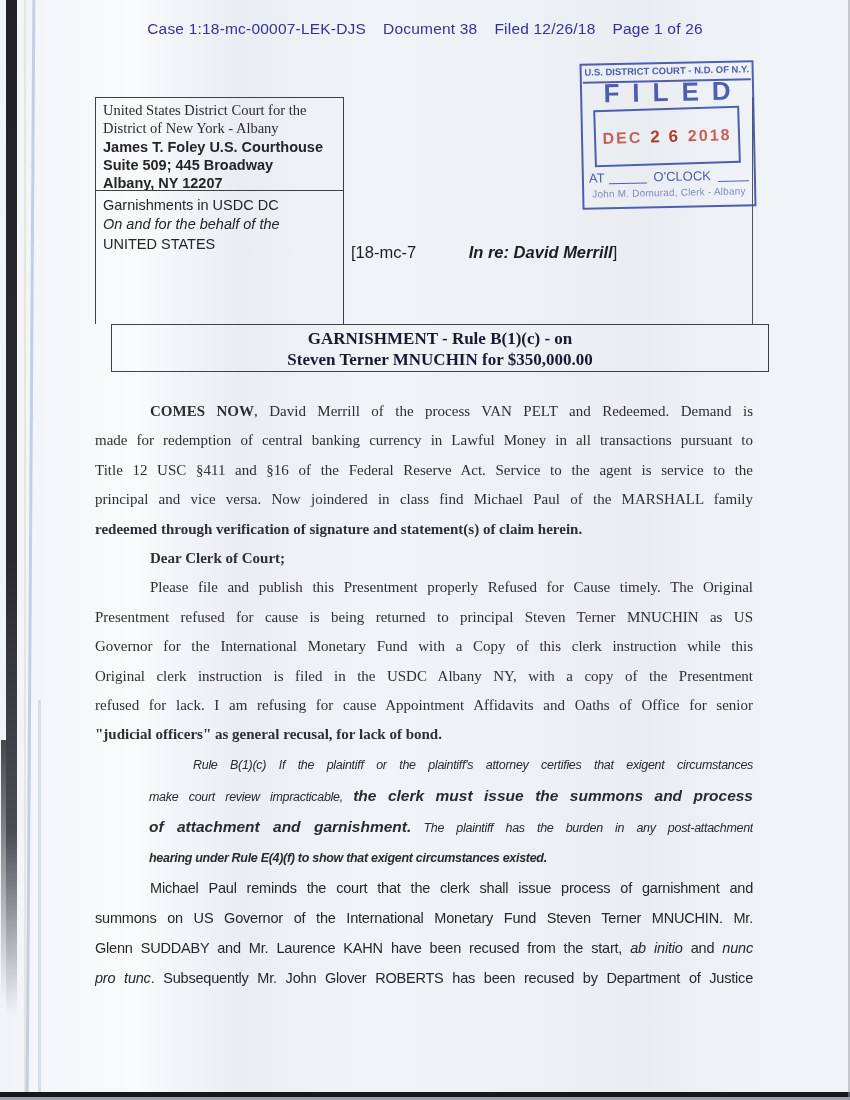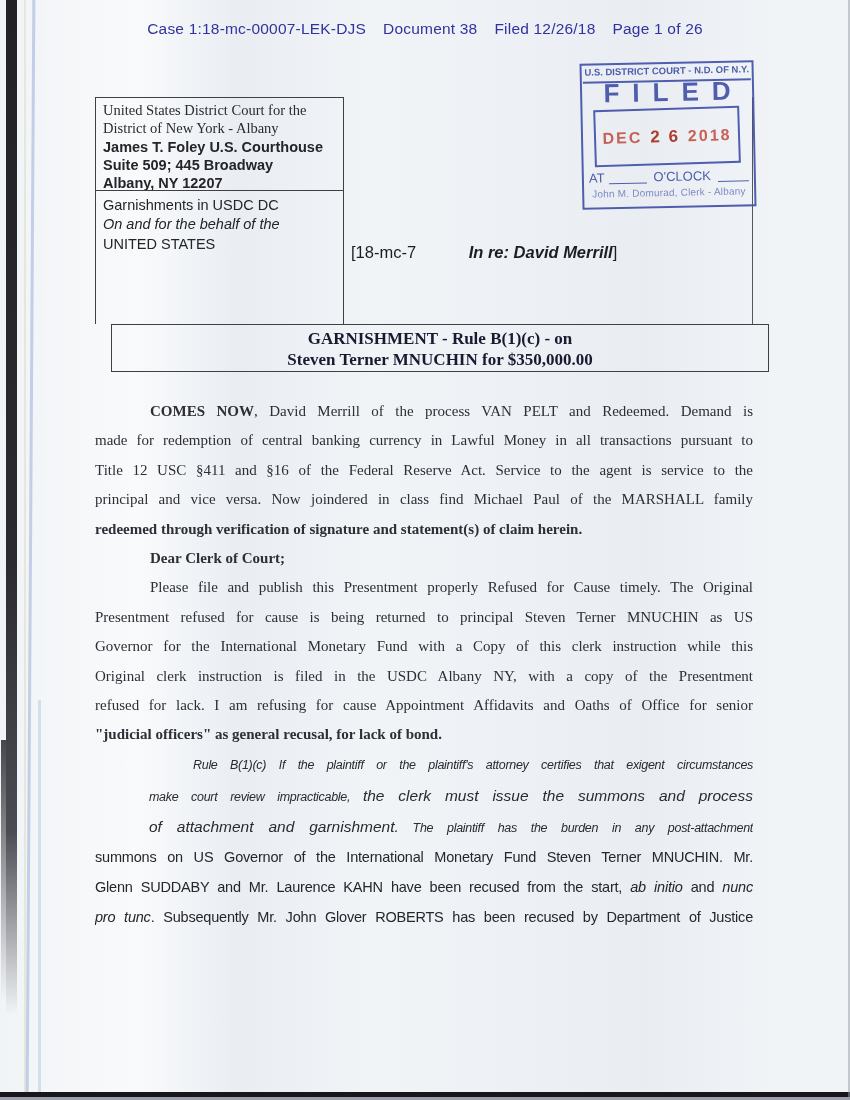--- a/index.html
+++ b/index.html
@@ -75,21 +75,21 @@
   .title-line{font-family:"Liberation Serif",serif;font-weight:700;font-size:17px;line-height:21px;}
 
   
   .body{position:absolute;left:95px;top:399px;width:658px;color:#2e2e36;}
   .s-line{font-family:"Liberation Serif",serif;font-size:15px;height:29.4px;line-height:24px;
     text-align:justify;text-align-last:justify;overflow:hidden;}
   .n-line{font-family:"Liberation Sans",sans-serif;font-size:14.5px;letter-spacing:-.2px;height:30px;
     line-height:24px;color:#26262c;text-align:justify;text-align-last:justify;overflow:hidden;}
   .q-line{font-family:"Liberation Sans",sans-serif;font-style:italic;font-size:12.5px;letter-spacing:-.3px;
     height:31px;line-height:26px;color:#2a2a30;text-align:justify;text-align-last:justify;overflow:hidden;}
-  .q-bold{font-weight:400;font-size:15.5px;letter-spacing:0;}
+  .q-bold{font-weight:700;font-size:15.5px;letter-spacing:0;}
   .last{text-align:center;text-align-last:left;font-weight:bold;}
   .indent{padding-left:55px;}
   .qindent{padding-left:44px;}
   .quote{padding-left:54px;}
   .ital{font-style:italic;}
   .bold{font-weight:700;margin-top:44px;}
 </style>
 </head>
 <body>
 
@@ -167,21 +167,23 @@
     <div class="s-line">Presentment refused for cause is being returned to principal Steven Terner MNUCHIN as US</div>
     <div class="s-line">Governor for the International Monetary Fund with a Copy of this clerk instruction while this</div>
     <div class="s-line">Original clerk instruction is filed in the USDC Albany NY, with a copy of the Presentment</div>
     <div class="s-line">refused for lack. I am refusing for cause Appointment Affidavits and Oaths of Office for senior</div>
     <div class="s-line last">"judicial officers" as general recusal, for lack of bond.</div>
 
     <div class="quote">
       <div class="q-line qindent">Rule B(1)(c) If the plaintiff or the plaintiff's attorney certifies that exigent circumstances</div>
       <div class="q-line"><span>make court review impracticable, </span><span class="q-bold">the clerk must issue the summons and process</span></div>
       <div class="q-line"><span class="q-bold">of attachment and garnishment.</span><span> The plaintiff has the burden in any post-attachment</span></div>
+      <div class="q-line last">hearing under Rule E(4)(f) to show that exigent circumstances existed.</div>
     </div>
 
+    <div class="n-line indent">Michael Paul reminds the court that the clerk shall issue process of garnishment and</div>
     <div class="n-line">summons on US Governor of the International Monetary Fund Steven Terner MNUCHIN. Mr.</div>
     <div class="n-line"><span>Glenn SUDDABY and Mr. Laurence KAHN have been recused from the start, </span><span class="ital">ab initio</span><span> and </span><span class="ital">nunc</span></div>
     <div class="n-line"><span class="ital">pro tunc</span><span>. Subsequently Mr. John Glover ROBERTS has been recused by Department of Justice</span></div>
 
   </div>
 
 </div>
 
 </body></html>

